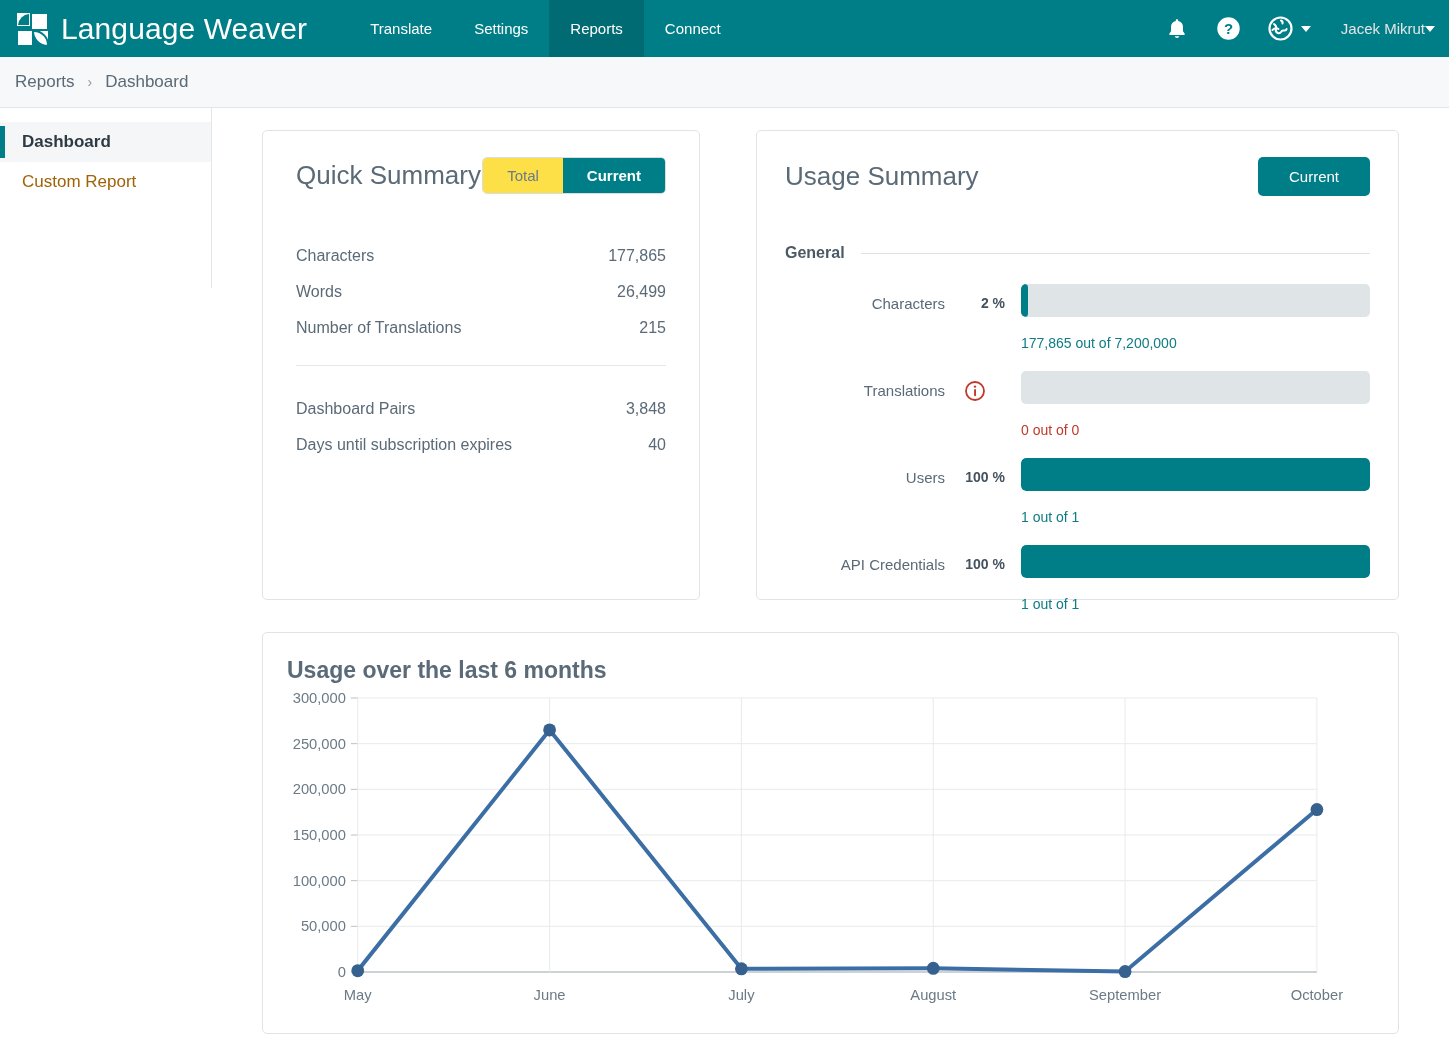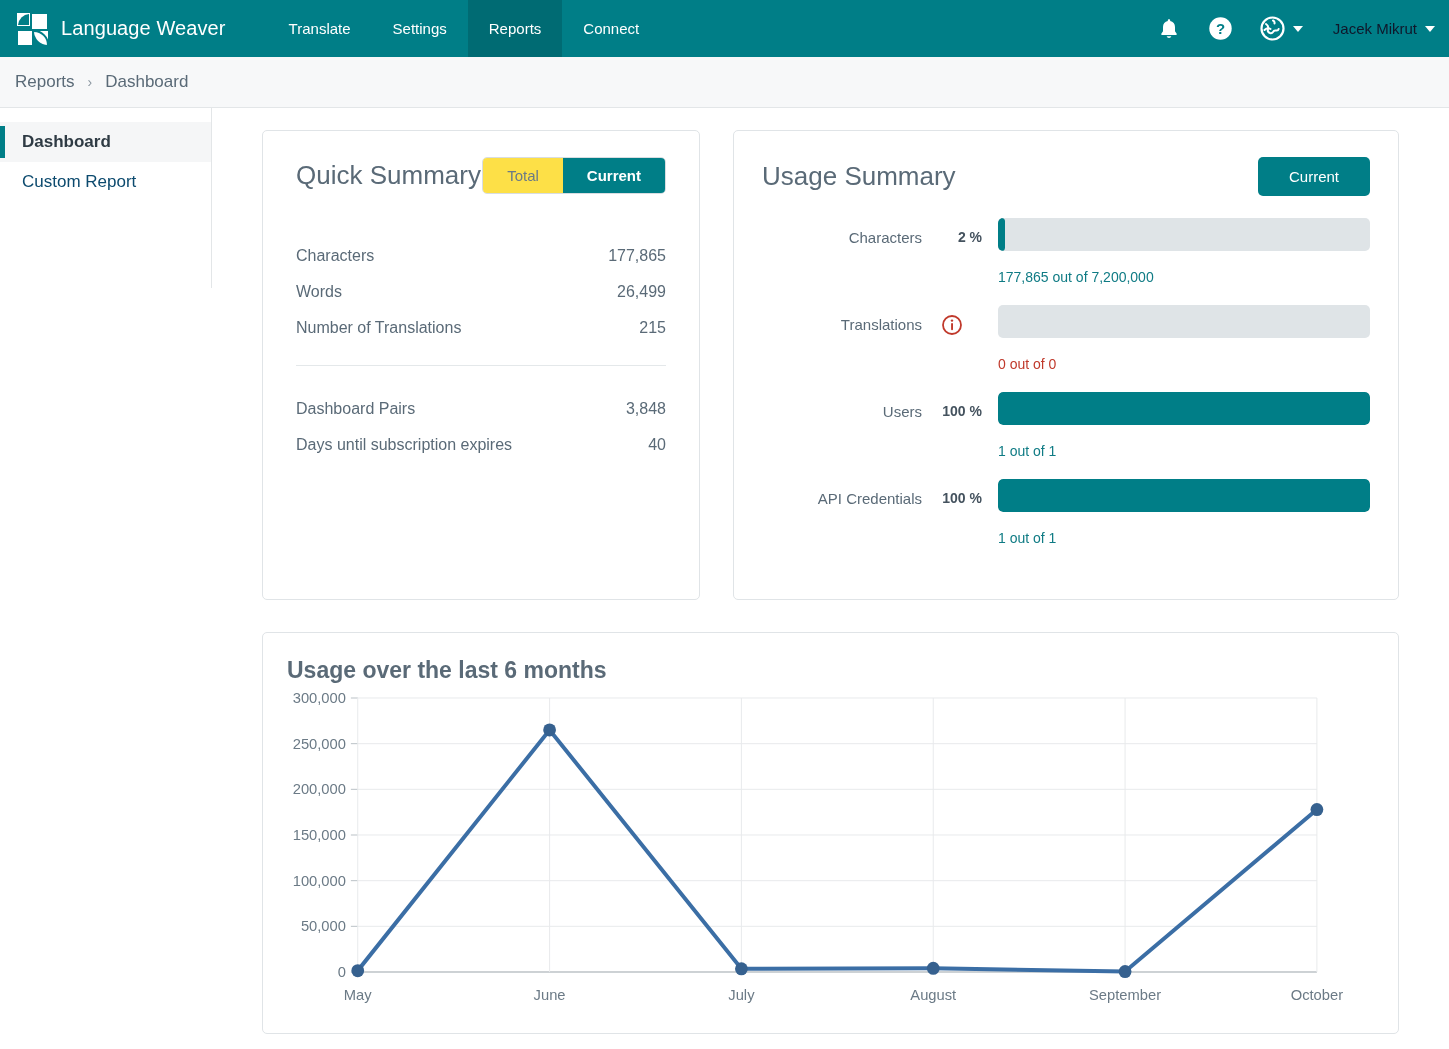--- a/index.html
+++ b/index.html
@@ -12,43 +12,43 @@
 
   
   .topbar {
     height: 57px; background: #007E87;
     display: flex; align-items: center;
     position: relative;
   }
   .brand { display: flex; align-items: center; padding-left: 16px; }
   .brand-logo { width: 34px; height: 34px; flex: none; }
   .brand-text {
-    color: #ffffff; font-size: 20px; letter-spacing: .1px;
+    color: #ffffff; font-size: 30px; letter-spacing: .1px;
     margin-left: 11px; white-space: nowrap;
   }
   .nav { display: flex; align-items: stretch; height: 57px; margin-left: 42px; }
   .nav-item {
     display: flex; align-items: center; padding: 12px 21px;
     color: #ffffff; font-size: 15px; cursor: pointer; white-space: nowrap;
   }
   .nav-item.active { background: #006B73; }
   .top-right {
     position: absolute; right: 14px; top: 0; height: 57px;
     display: flex; align-items: center; gap: 26px;
   }
   .icon-btn { width: 26px; height: 26px; display: flex; align-items: center;
     justify-content: center; cursor: pointer; }
   .lang-wrap { display: flex; align-items: center; gap: 8px; cursor: pointer; }
   .caret {
     width: 0; height: 0; border-left: 5px solid transparent;
     border-right: 5px solid transparent; border-top: 6px solid #ffffff;
   }
   .user-wrap {
-    display: flex; align-items: center; gap: 8px; cursor: pointer;
-    color: #0f172a; font-size: 15px; margin-left: 4px;
+    display: flex; align-items: center; gap: 0; cursor: pointer;
+    color: #e5e5e5; font-size: 15px; margin-left: 4px;
   }
 
   
   .breadcrumb {
     height: 51px; background: #f7f8f9; border-bottom: 1px solid #e3e6e8;
     display: flex; align-items: center; padding-left: 15px;
     font-size: 17px; color: #5a6a77;
   }
   .crumb { cursor: pointer; }
   .crumb.current { cursor: default; }
@@ -56,34 +56,34 @@
 
   
   .body-row { display: flex; height: calc(1049px - 57px - 52px); }
 
   .sidebar {
     width: 212px; flex: none; border-right: 1px solid #e3e6e8;
     padding-top: 14px; background: #ffffff; height: 180px;
   }
   .side-item {
     height: 40px; display: flex; align-items: center; padding-left: 22px;
-    font-size: 17px; color: #0c4a6e; cursor: pointer; position: relative;
+    font-size: 17px; color: #a16207; cursor: pointer; position: relative;
   }
   .side-item.active {
     background: #f5f6f7; color: #2f3b44; font-weight: bold;
   }
   .side-item.active::before {
     content: ""; position: absolute; left: 0; top: 4px; bottom: 4px;
     width: 5px; background: #007E87;
   }
 
   .content { flex: 1; padding: 22px 50px 0 50px; }
 
   
-  .card-row { display: flex; gap: 33px; }
+  .card-row { display: flex; gap: 56px; }
   .card {
     background: #ffffff; border: 1px solid #e0e4e7; border-radius: 5px;
   }
   .card-quick { width: 438px; height: 470px; padding: 26px 33px 0 33px; }
   .card-usage { flex: 1; height: 470px; padding: 26px 28px 16px 28px; }
 
   .card-head { display: flex; align-items: center; justify-content: space-between; }
   .card-title { font-size: 26px; color: #5a6a77; font-weight: normal; }
 
   .toggle {
@@ -252,20 +252,24 @@
           </div>
         </div>
       </section>
 
       <section class="card card-usage">
         <div class="card-head">
           <h2 class="card-title">Usage Summary</h2>
           <button class="btn-current">Current</button>
         </div>
 
+        <div class="section-head">
+          <span class="section-label">General</span>
+          <span class="section-line"></span>
+        </div>
 
         <div class="usage-rows">
 
           <div class="usage-row">
             <div class="usage-label">Characters</div>
             <div class="usage-pct">2 %</div>
             <div class="usage-bar-wrap">
               <div class="bar-track">
                 <div class="bar-fill" style="width:2%"></div>
               </div>

